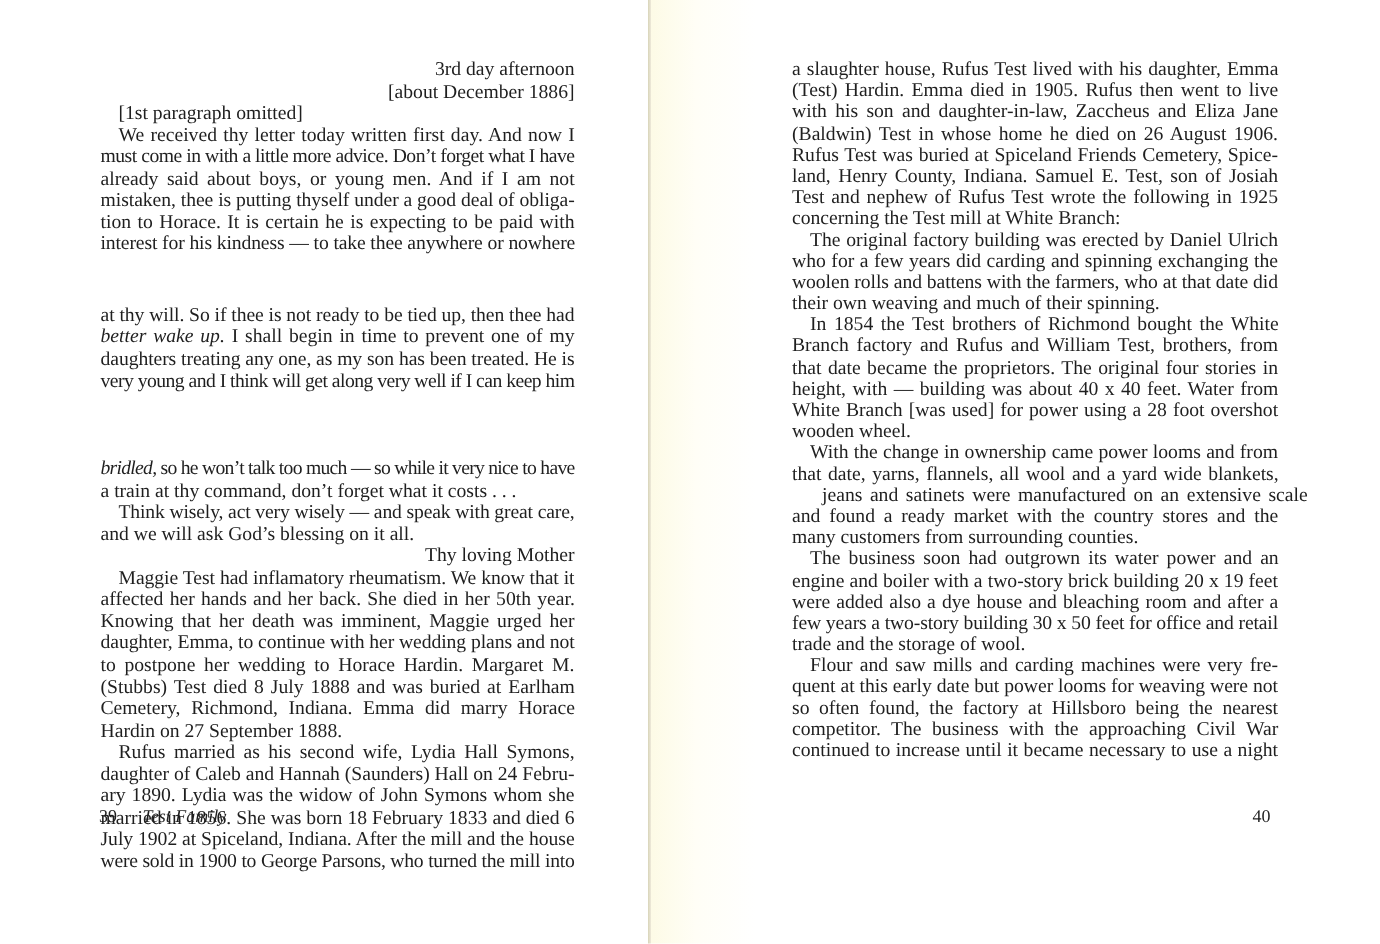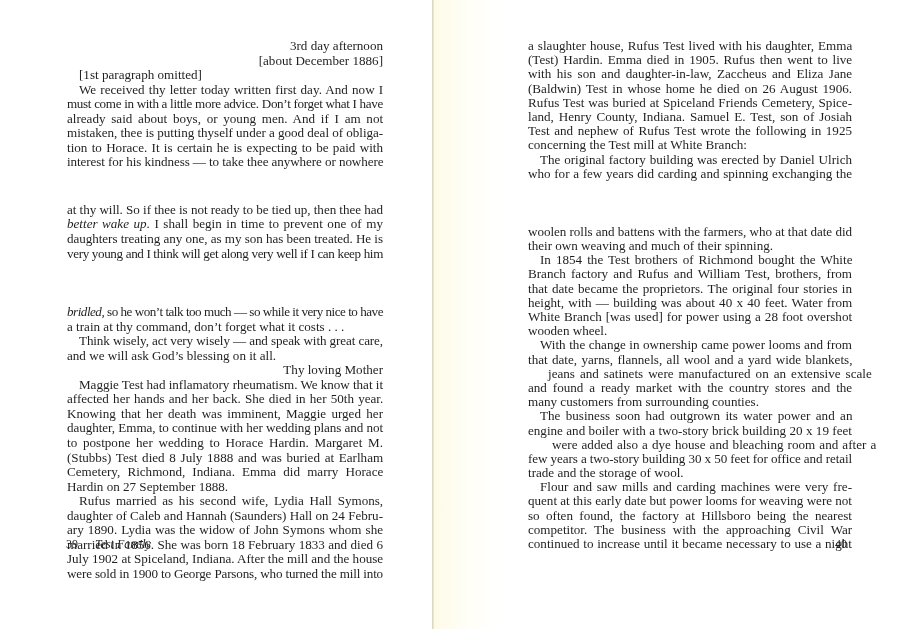--- a/index.html
+++ b/index.html
@@ -87,36 +87,36 @@
       <span class="line" style="display: block; width: auto; word-spacing: 0.777778px;"><span>a slaughter house, Rufus Test lived with his daughter, Emma</span></span>
       <span class="line" style="display: block; width: auto; word-spacing: 1.6px;"><span>(Test) Hardin. Emma died in 1905. Rufus then went to live</span></span>
       <span class="line" style="display: block; width: auto; word-spacing: 2.25px;"><span>with his son and daughter-in-law, Zaccheus and Eliza Jane</span></span>
       <span class="line" style="display: block; width: auto; word-spacing: 1.6px;"><span>(Baldwin) Test in whose home he died on 26 August 1906.</span></span>
       <span class="line" style="display: block; width: auto; word-spacing: 0.5px;"><span>Rufus Test was buried at Spiceland Friends Cemetery, Spice-</span></span>
       <span class="line" style="display: block; width: auto; word-spacing: 1.66667px;"><span>land, Henry County, Indiana. Samuel E. Test, son of Josiah</span></span>
       <span class="line" style="display: block; width: auto; word-spacing: 1.3px;"><span>Test and nephew of Rufus Test wrote the following in 1925</span></span>
       <span class="line last"><span>concerning the Test mill at White Branch:</span></span>
       <span class="line indent" style="display: block; width: auto; word-spacing: 0.5px;"><span>The original factory building was erected by Daniel Ulrich</span></span>
       <span class="line" style="display: block; width: auto; word-spacing: 0.4px;"><span>who for a few years did carding and spinning exchanging the</span></span>
-      <span class="line" style="display: block; width: auto; letter-spacing: -0.047619px; margin-top: 44px;"><span>woolen rolls and battens with the farmers, who at that date did</span></span>
+      <span class="line" style="display: block; width: auto; letter-spacing: -0.047619px;"><span>woolen rolls and battens with the farmers, who at that date did</span></span>
       <span class="line last"><span>their own weaving and much of their spinning.</span></span>
       <span class="line indent" style="display: block; width: auto; word-spacing: 1.77778px;"><span>In 1854 the Test brothers of Richmond bought the White</span></span>
       <span class="line" style="display: block; width: auto; word-spacing: 1.875px;"><span>Branch factory and Rufus and William Test, brothers, from</span></span>
       <span class="line" style="display: block; width: auto; word-spacing: 1px;"><span>that date became the proprietors. The original four stories in</span></span>
       <span class="line" style="display: block; width: auto; word-spacing: 1px;"><span>height, with — building was about 40 x 40 feet. Water from</span></span>
       <span class="line" style="display: block; width: auto; word-spacing: 0.7px;"><span>White Branch [was used] for power using a 28 foot overshot</span></span>
       <span class="line last"><span>wooden wheel.</span></span>
       <span class="line indent" style="display: block; width: auto; word-spacing: 0.222222px;"><span>With the change in ownership came power looms and from</span></span>
       <span class="line" style="display: block; width: auto; word-spacing: 1.1px;"><span>that date, yarns, flannels, all wool and a yard wide blankets,</span></span>
       <span class="line" style="display: block; width: auto; word-spacing: 1.75px; margin-left: 20px;"><span>jeans and satinets were manufactured on an extensive scale</span></span>
       <span class="line" style="display: block; width: auto; word-spacing: 2.6px;"><span>and found a ready market with the country stores and the</span></span>
       <span class="line last"><span>many customers from surrounding counties.</span></span>
       <span class="line indent" style="display: block; width: auto; word-spacing: 2.11111px;"><span>The business soon had outgrown its water power and an</span></span>
       <span class="line" style="display: block; width: auto; word-spacing: 0.0909091px;"><span>engine and boiler with a two-story brick building 20 x 19 feet</span></span>
-      <span class="line" style="display: block; width: auto; word-spacing: 0.818182px; margin-left: 24px;"><span>were added also a dye house and bleaching room and after a</span></span>
+      <span class="line" style="display: block; width: auto; word-spacing: 0.818182px;"><span>were added also a dye house and bleaching room and after a</span></span>
       <span class="line" style="display: block; width: auto; letter-spacing: -0.0923077px;"><span>few years a two-story building 30 x 50 feet for office and retail</span></span>
       <span class="line last"><span>trade and the storage of wool.</span></span>
       <span class="line indent" style="display: block; width: auto; word-spacing: 1.44444px;"><span>Flour and saw mills and carding machines were very fre-</span></span>
       <span class="line" style="display: block; width: auto; letter-spacing: -0.0163934px;"><span>quent at this early date but power looms for weaving were not</span></span>
       <span class="line" style="display: block; width: auto; word-spacing: 3.11111px;"><span>so often found, the factory at Hillsboro being the nearest</span></span>
       <span class="line" style="display: block; width: auto; word-spacing: 3.71429px;"><span>competitor. The business with the approaching Civil War</span></span>
       <span class="line" style="display: block; width: auto; word-spacing: 0.4px;"><span>continued to increase until it became necessary to use a night</span></span>
     </div>
 
   <div class="folio folio-left">

